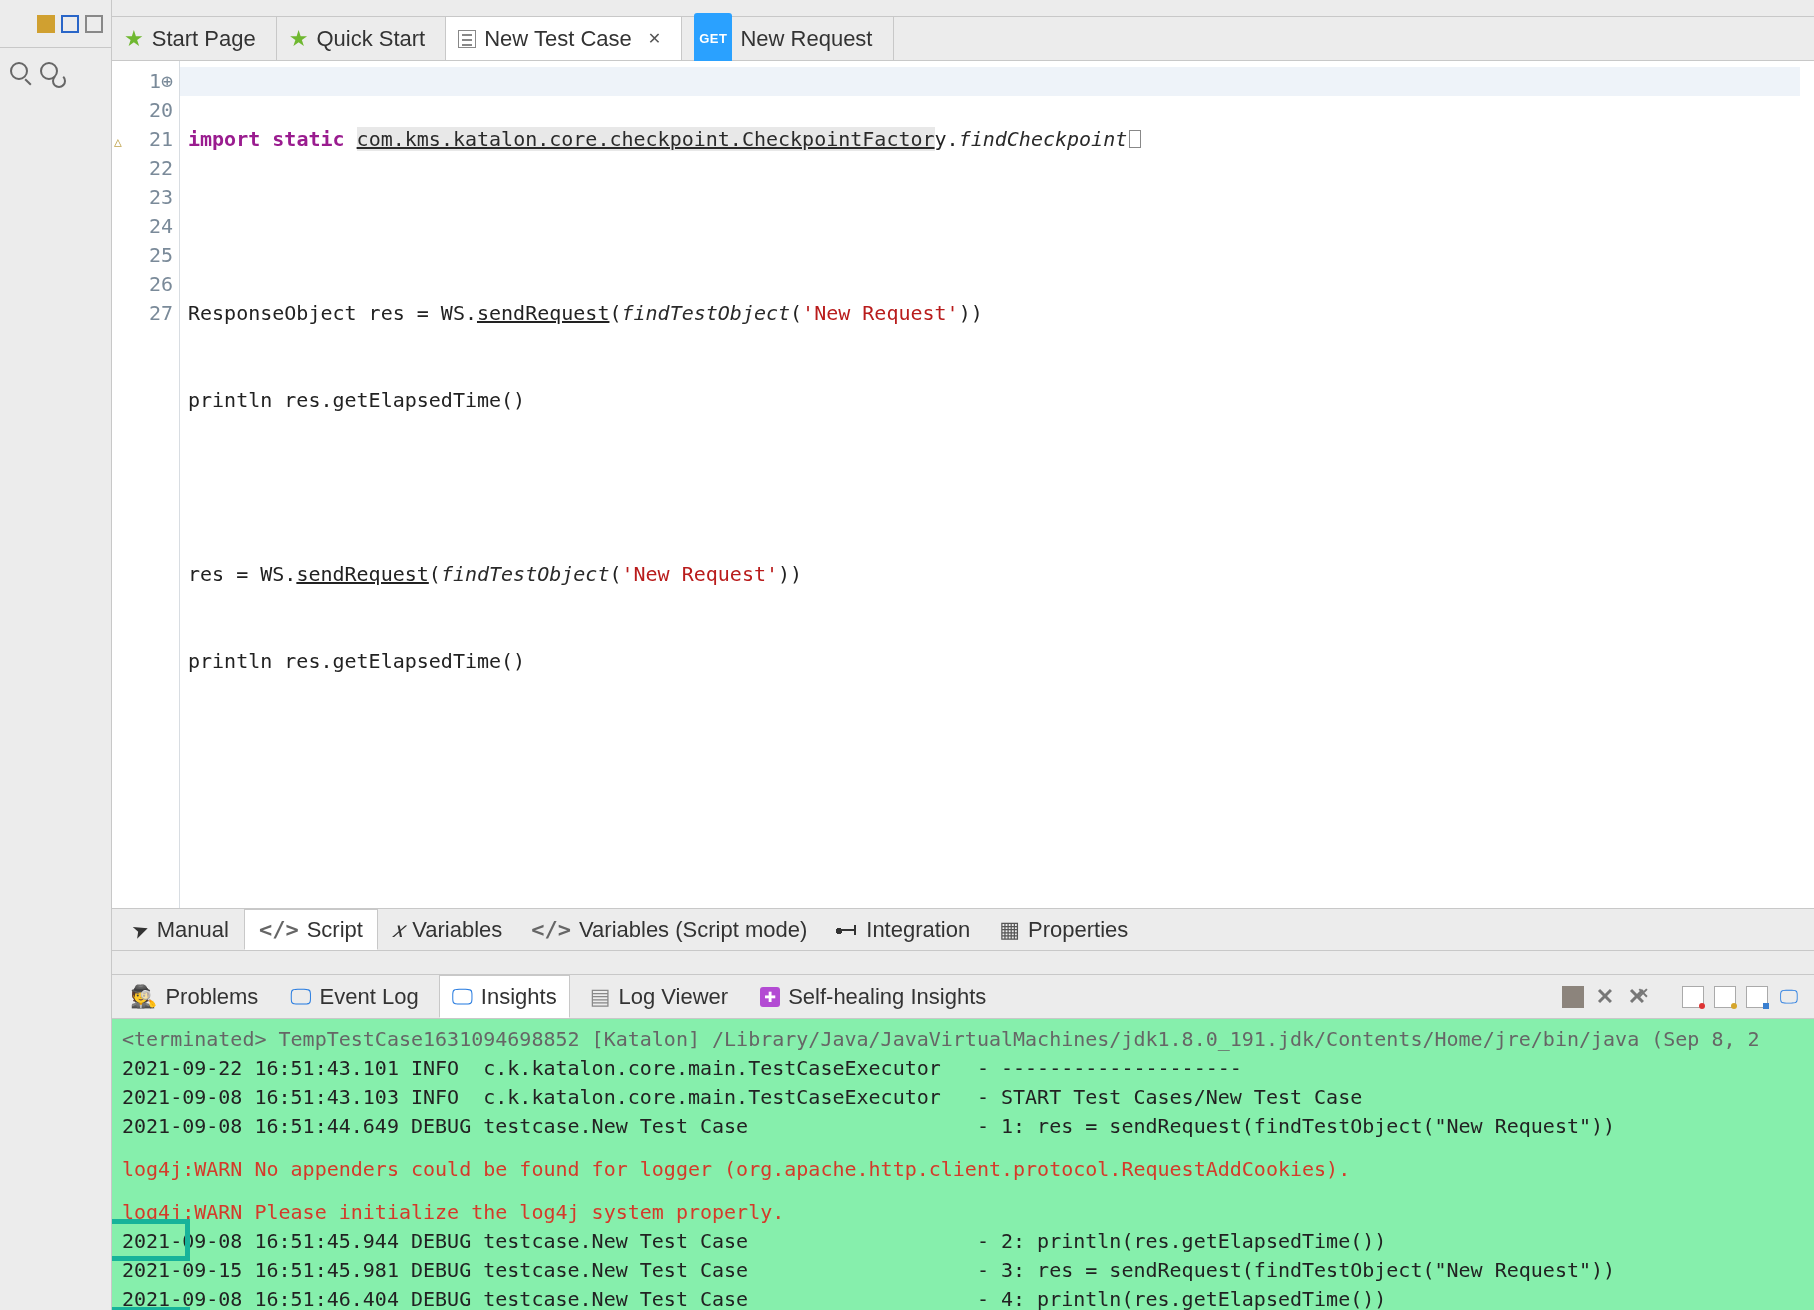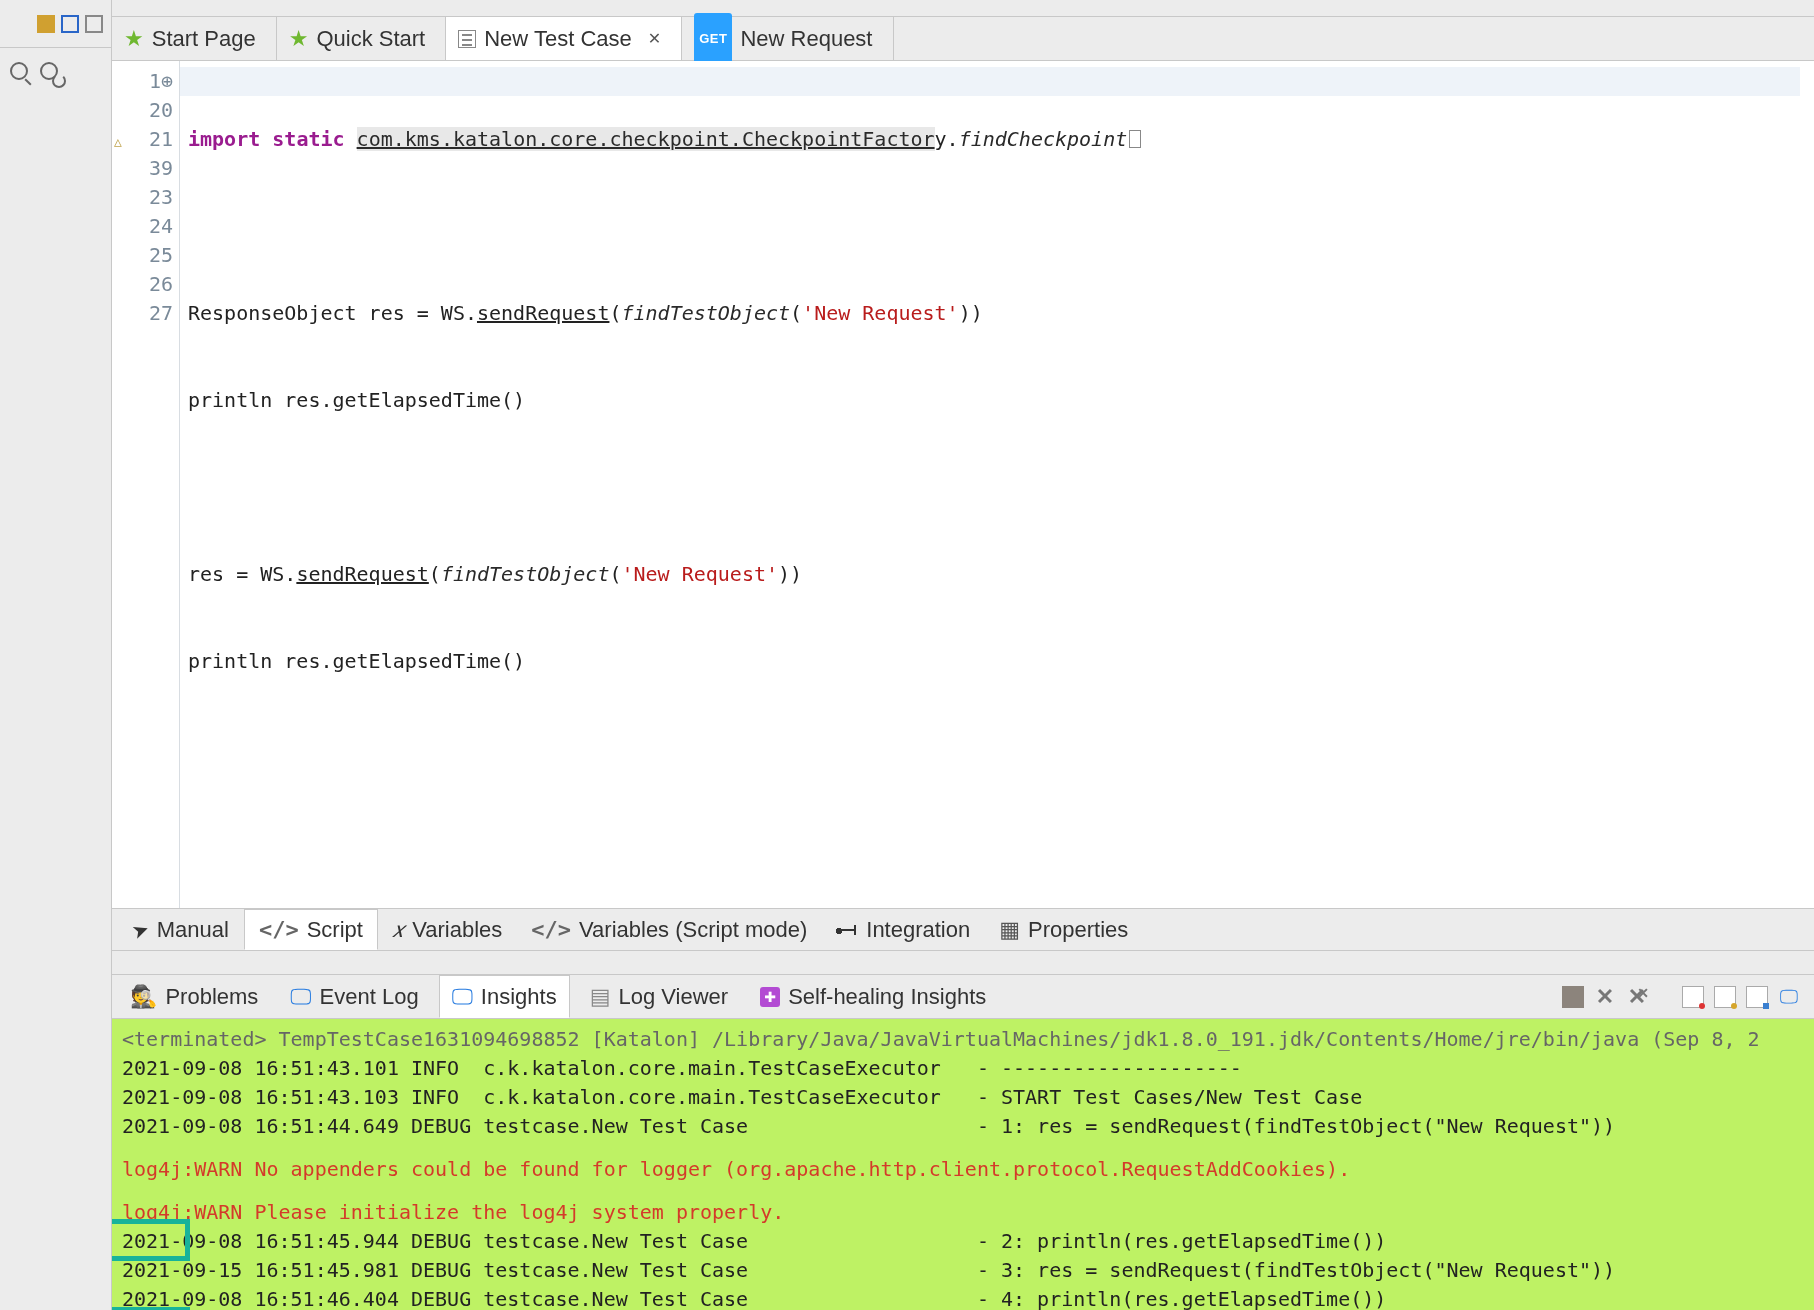--- a/index.html
+++ b/index.html
@@ -218,21 +218,21 @@
   .tool-icons span{width:22px;height:22px;display:flex;align-items:center;justify-content:center;color:#777;}
   .sq{width:14px;height:14px;background:#8c847c;}
   .xx{font-size:22px;color:#888;font-weight:700;}
   .pg{width:16px;height:20px;background:#fff;border:1px solid #aaa;position:relative;}
   .pg::after{content:"";position:absolute;width:6px;height:6px;background:#d33;border-radius:50%;bottom:-2px;right:-2px;}
   .pg.y::after{background:#d6a62c;}
   .pg.b::after{background:#3a7fd0;border-radius:0;}
 
   
   .console{
-    flex:1;background:#bef264;
+    flex:1;background:#86efac;
     font-family:"Menlo","Consolas",monospace;
     font-size:20px;line-height:29px;
     padding:6px 10px 10px 10px;
     position:relative;
     overflow:hidden;
   }
   .console .title{color:#666;}
   .cl{white-space:pre;}
   .warn{color:#d43a2a;margin-top:14px;}
   .highlight-box{
@@ -296,21 +296,21 @@
           <div></div>
           <div></div>
           <div></div>
           <div></div>
           <div></div>
       </div>
       <div class="gutter">
         <div><span>1</span><span class="fold">⊕</span></div>
         <div>20</div>
         <div>21</div>
-        <div>39</div>
+        <div>22</div>
         <div>23</div>
         <div>24</div>
         <div>25</div>
         <div>26</div>
         <div>27</div>
       </div>
       <div class="code">
         <div><span class="kw">import</span> <span class="kw">static</span> <span class="pkg" style="background:#e8e8e8">com.kms.katalon.core.checkpoint.CheckpointFactor</span><span>y</span><span>.</span><span class="fn">findCheckpoint</span><span class="boxchar"></span></div>
         <div></div>
         <div><span>ResponseObject res = WS.</span><span class="ul">sendRequest</span><span>(</span><span class="fn">findTestObject</span><span>(</span><span class="str">'New Request'</span><span>))</span></div>
@@ -390,21 +390,21 @@
         <span>
             <span class="pg b"></span>
           </span>
         <span style="color:#2a7de0">🖵</span>
       </div>
     </div>
 
     <div class="console">
       <div class="title">&lt;terminated&gt; TempTestCase1631094698852 [Katalon] /Library/Java/JavaVirtualMachines/jdk1.8.0_191.jdk/Contents/Home/jre/bin/java  (Sep 8, 2</div>
       <div id="console-lines">
-          <div class="cl">2021-09-08 16:51:43.101 INFO  c.k.katalon.core.main.TestCaseExecutor   - --------------------</div>
+          <div class="cl">2021-09-22 16:51:43.101 INFO  c.k.katalon.core.main.TestCaseExecutor   - --------------------</div>
           <div class="cl">2021-09-08 16:51:43.103 INFO  c.k.katalon.core.main.TestCaseExecutor   - START Test Cases/New Test Case</div>
           <div class="cl">2021-09-08 16:51:44.649 DEBUG testcase.New Test Case                   - 1: res = sendRequest(findTestObject("New Request"))</div>
           <div class="cl warn">log4j:WARN No appenders could be found for logger (org.apache.http.client.protocol.RequestAddCookies).</div>
           <div class="cl warn">log4j:WARN Please initialize the log4j system properly.</div>
           <div class="cl">2021-09-08 16:51:45.944 DEBUG testcase.New Test Case                   - 2: println(res.getElapsedTime())</div>
           <div class="cl">2021-09-15 16:51:45.981 DEBUG testcase.New Test Case                   - 3: res = sendRequest(findTestObject("New Request"))</div>
           <div class="cl">2021-09-08 16:51:46.404 DEBUG testcase.New Test Case                   - 4: println(res.getElapsedTime())</div>
         </div>
       <div class="highlight-box" style="top:200px;left:-32px;width:110px;height:42px"></div>
       <div class="highlight-box" style="top:288px;left:-32px;width:110px;height:42px"></div>

